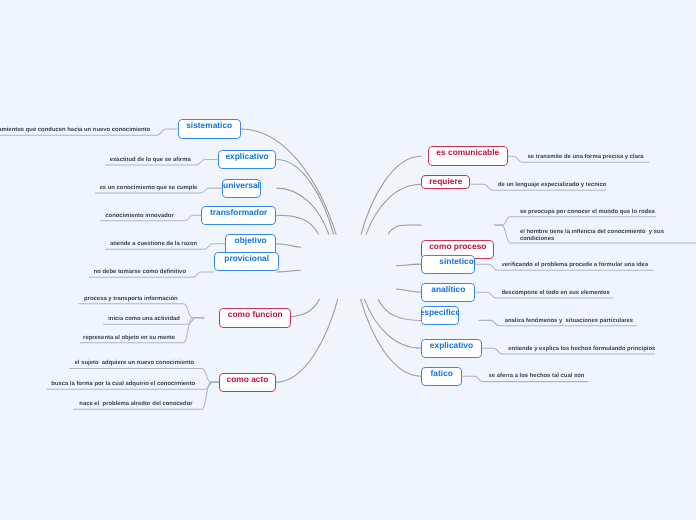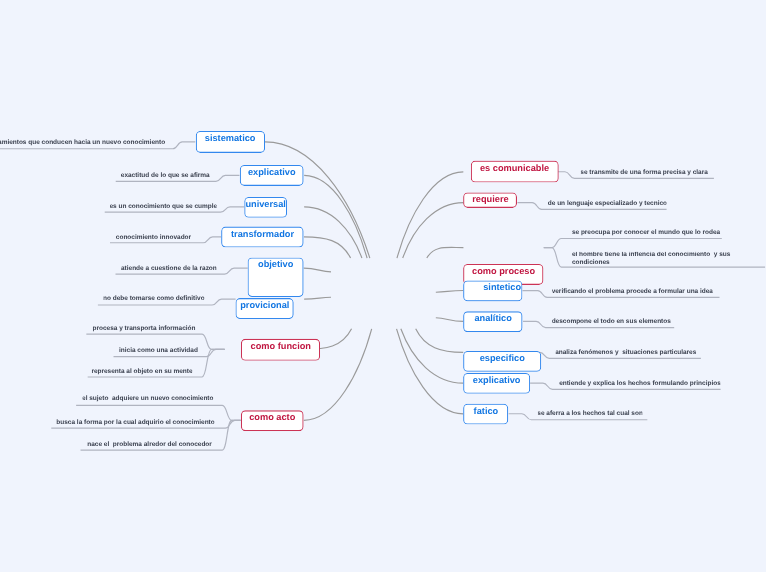--- a/index.html
+++ b/index.html
@@ -72,21 +72,21 @@
       </div>
       <div class="leaf" style="left: 99.5px; top: 183.7px;">es un conocimiento que se cumple</div>
       <div class="node blue" style="left: 201px; top: 205.8px; width: 75.3px; height: 19px;">
         <span>transformador</span>
       </div>
       <div class="leaf" style="left: 105.3px; top: 211.5px;">conocimiento innovador</div>
       <div class="node blue" style="left: 225.2px; top: 234.3px; width: 50.9px; height: 36px;">
         <span>objetivo</span>
       </div>
       <div class="leaf" style="left: 110px; top: 240px;">atiende a cuestione de la razon</div>
-      <div class="node blue" style="left: 214.2px; top: 271px; width: 53px; height: 19px;">
+      <div class="node blue" style="left: 214.2px; top: 252px; width: 65px; height: 19px;">
         <span>provicional</span>
       </div>
       <div class="leaf" style="left: 93.7px; top: 268.1px;">no debe tomarse como definitivo</div>
       <div class="node red" style="left: 204.3px; top: 307.6px; width: 71.9px; height: 20px; margin-left: 15px;">
         <span>como funcion</span>
       </div>
       <div class="leaf" style="left: 84.1px; top: 294.5px;">procesa y transporta información</div>
       <div class="leaf" style="left: 108.2px; top: 315px;">inicia como una actividad</div>
       <div class="leaf" style="left: 83.1px; top: 333.5px;">representa al objeto en su mente</div>
       <div class="node red" style="left: 218.8px; top: 372.5px; width: 57.4px; height: 19.2px;">
@@ -109,21 +109,21 @@
       <div class="leaf" style="left: 519.9px; top: 207.6px;">se preocupa por conocer el mundo que lo rodea</div>
       <div class="leaf" style="left: 519.9px; top: 228.8px; width: 150px; white-space: pre-wrap; line-height: 6.8px;">el hombre tiene la inflencia del conocimiento  y sus condiciones</div>
       <div class="node blue" style="left: 421.1px; top: 254.6px; width: 53.9px; height: 19.1px; padding-left: 17px;">
         <span>sintetico</span>
       </div>
       <div class="leaf" style="left: 501.5px; top: 261.1px;">verificando el problema procede a formular una idea</div>
       <div class="node blue" style="left: 421.1px; top: 282.6px; width: 54.4px; height: 19.1px;">
         <span>analítico</span>
       </div>
       <div class="leaf" style="left: 501.5px; top: 288.7px;">descompone el todo en sus elementos</div>
-      <div class="node blue" style="left: 421.1px; top: 319px; width: 71px; height: 19.1px;">
+      <div class="node blue" style="left: 421.1px; top: 306px; width: 38px; height: 19.1px;">
         <span>especifico</span>
       </div>
       <div class="leaf" style="left: 504.7px; top: 316.6px;">analiza fenómenos y  situaciones particulares</div>
       <div class="node blue" style="left: 421.1px; top: 338.7px; width: 60.8px; height: 19.1px;">
         <span>explicativo</span>
       </div>
       <div class="leaf" style="left: 508.3px; top: 344.8px;">entiende y explica los hechos formulando principios</div>
       <div class="node blue" style="left: 421.1px; top: 366.6px; width: 41.3px; height: 19.1px;">
         <span>fatico</span>
       </div>

